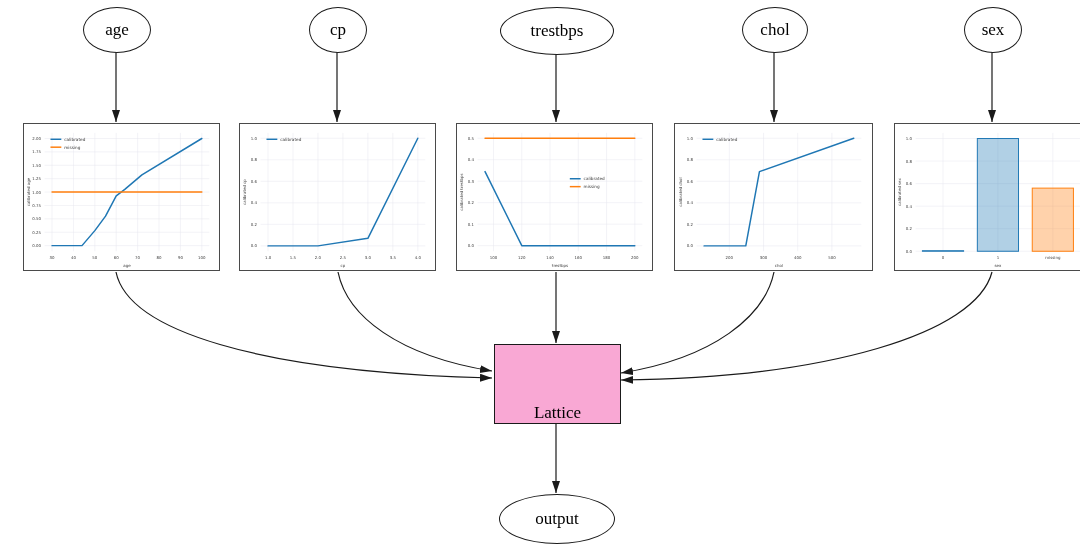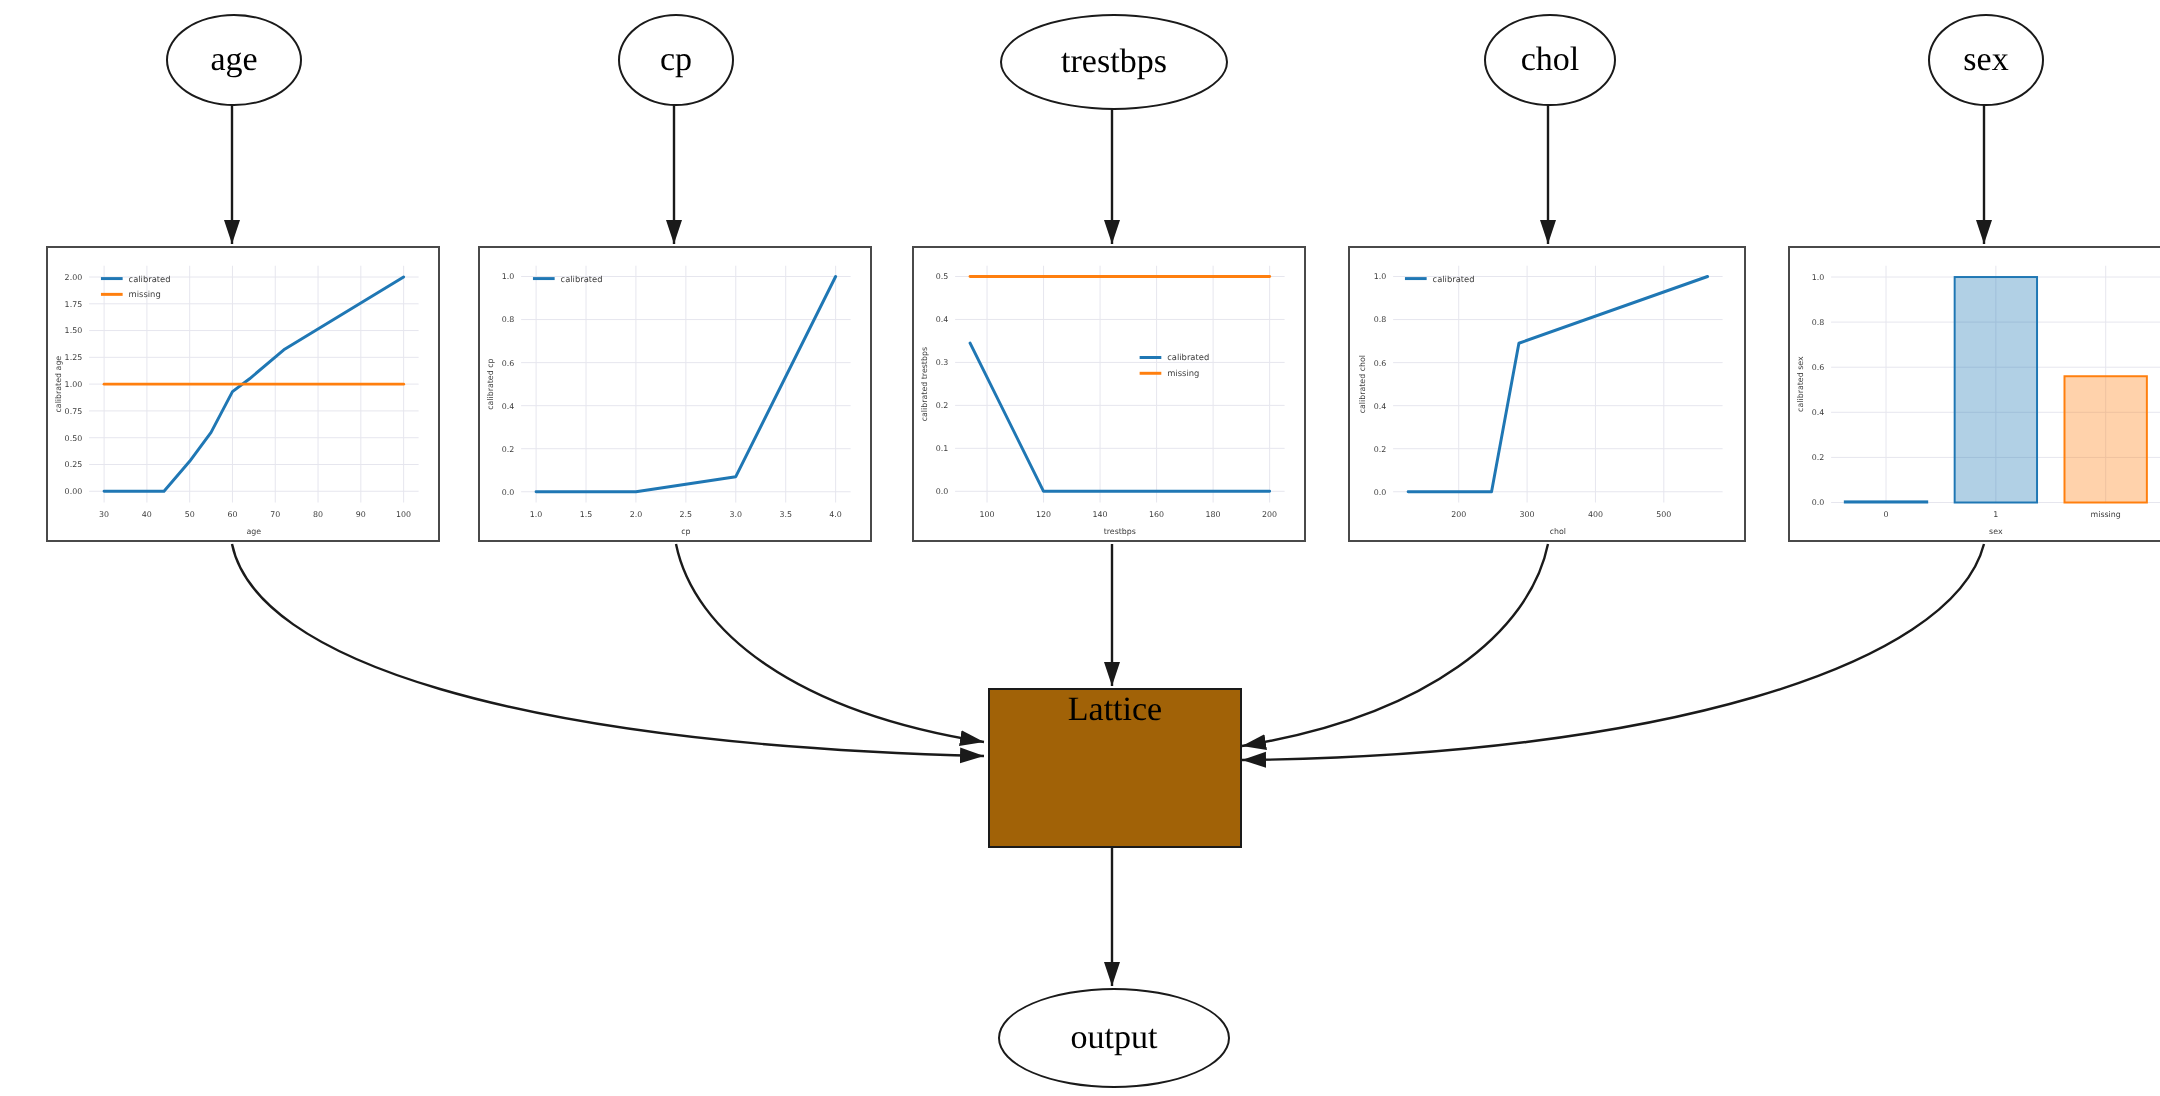--- a/index.html
+++ b/index.html
@@ -4,21 +4,21 @@
 <style>
   html,body{margin:0;padding:0;background:#ffffff;}
   #stage{position:relative;width:1080px;height:548px;background:#ffffff;overflow:hidden;
          font-family:"Liberation Serif", serif;margin-left:16px;}
   #edges{position:absolute;left:0;top:0;width:1080px;height:548px;}
   .node-ellipse{position:absolute;border:1px solid #1a1a1a;border-radius:50%;background:#fff;
     display:flex;align-items:center;justify-content:center;font-size:17px;color:#000;}
   .plot-box{position:absolute;border:1px solid #4a4a4a;background:#ffffff;box-sizing:border-box;}
   .plot-box svg{display:block;width:100%;height:100%;}
   #lattice{position:absolute;left:478px;top:344px;width:125px;height:78px;border:1px solid #1a1a1a;
-    background:#a16207;display:flex;align-items:flex-start;justify-content:center;font-size:17px;color:#000;}
+    background:#f9a8d4;display:flex;align-items:flex-end;justify-content:center;font-size:17px;color:#000;}
   #output{left:483px;top:494px;width:114px;height:48px;font-family:Liberation Serif, serif;}
   .tick{font:8px "DejaVu Sans",sans-serif;fill:#3c3c3c;}
   .alabel{font:8px "DejaVu Sans",sans-serif;fill:#3c3c3c;}
   .leg{font:8.5px "DejaVu Sans",sans-serif;fill:#3c3c3c;}
   .grid{stroke:#e6e6ee;stroke-width:1;}
   .edge{stroke:#1a1a1a;stroke-width:1.2;fill:none;}
 </style>
 </head>
 <body>
 

